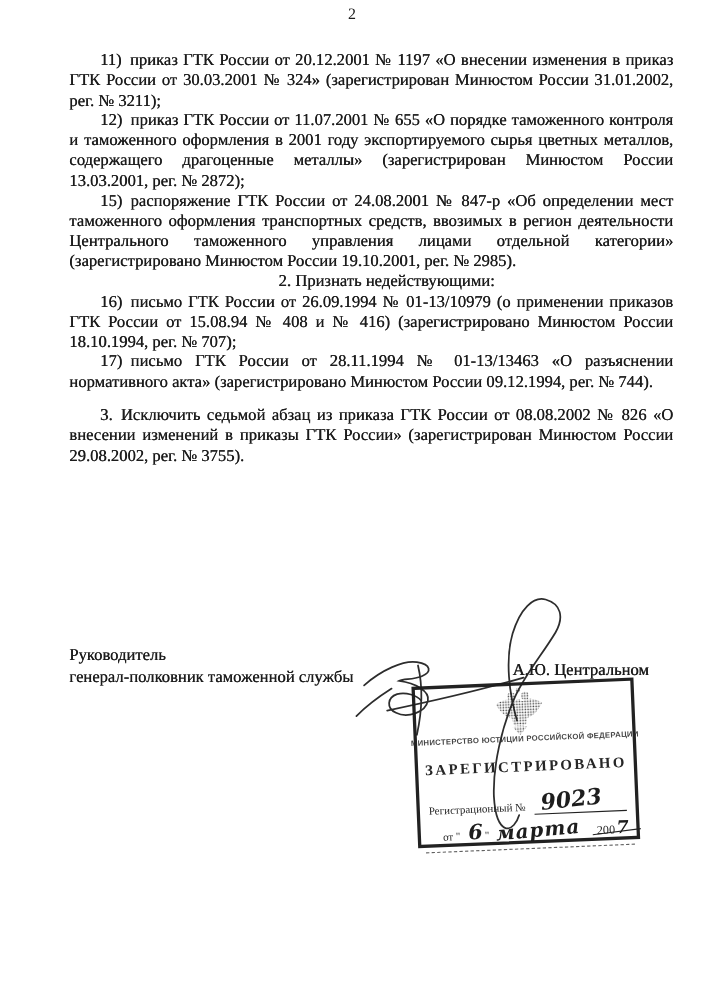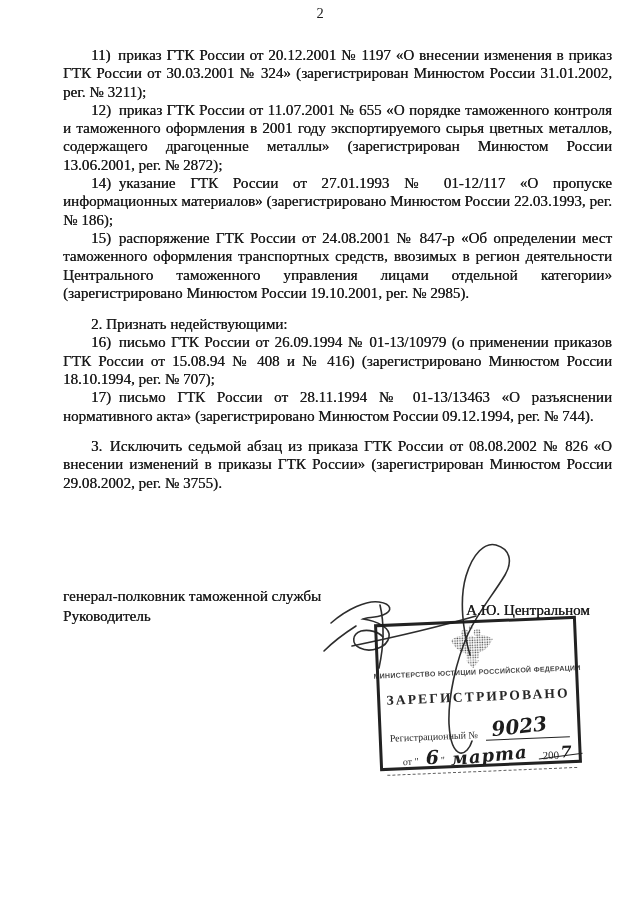--- a/index.html
+++ b/index.html
@@ -11,21 +11,21 @@
   .page-number{
     position:absolute;top:5px;left:0;width:640px;text-align:center;
     font-size:14.5px;
   }
   .text-block{
     position:absolute;left:63px;top:46px;width:549px;
     font-size:15.1px;line-height:18.3px;
     text-shadow:0.25px 0 0 currentColor;
   }
   .text-block p{margin:0;text-align:justify;text-indent:28px;}
-  .text-block p.heading2{margin-top:13px;text-align:left;}
+  .text-block p.heading2{text-align:center;}
   .text-block p.sec3{margin-top:12px;}
   .sig-block{
     position:absolute;left:63px;top:586px;font-size:15.1px;line-height:20px;
     text-shadow:0.25px 0 0 currentColor;
   }
   .sig-name{
     position:absolute;left:466px;top:602px;font-size:15.1px;white-space:nowrap;
     text-shadow:0.25px 0 0 currentColor;
   }
   
@@ -73,32 +73,31 @@
 </style>
 </head>
 <body>
 
 <div class="page">
 
   <div class="page-number">2</div>
 
   <div class="text-block">
     <p>11) приказ ГТК России от 20.12.2001 № 1197 «О внесении изменения в приказ ГТК России от 30.03.2001 № 324» (зарегистрирован Минюстом России 31.01.2002, рег. № 3211);</p>
-    <p>12) приказ ГТК России от 11.07.2001 № 655 «О порядке таможенного контроля и таможенного оформления в 2001 году экспортируемого сырья цветных металлов, содержащего драгоценные металлы» (зарегистрирован Минюстом России 13.06.2001, рег. № 2872);</p>
-    <p>14) указание ГТК России от 27.01.1993 № 01-12/117 «О пропуске информационных материалов» (зарегистрировано Минюстом России 22.03.1993, рег. № 186);</p>
+    <p>12) приказ ГТК России от 11.07.2001 № 655 «О порядке таможенного контроля и таможенного оформления в 2001 году экспортируемого сырья цветных металлов, содержащего драгоценные металлы» (зарегистрирован Минюстом России 13.03.2001, рег. № 2872);</p>
     <p>15) распоряжение ГТК России от 24.08.2001 № 847-р «Об определении мест таможенного оформления транспортных средств, ввозимых в регион деятельности Центрального таможенного управления лицами отдельной категории» (зарегистрировано Минюстом России 19.10.2001, рег. № 2985).</p>
     <p class="heading2">2. Признать недействующими:</p>
     <p>16) письмо ГТК России от 26.09.1994 № 01-13/10979 (о применении приказов ГТК России от 15.08.94 № 408 и № 416) (зарегистрировано Минюстом России 18.10.1994, рег. № 707);</p>
     <p>17) письмо ГТК России от 28.11.1994 № 01-13/13463 «О разъяснении нормативного акта» (зарегистрировано Минюстом России 09.12.1994, рег. № 744).</p>
     <p class="sec3">3. Исключить седьмой абзац из приказа ГТК России от 08.08.2002 № 826 «О внесении изменений в приказы ГТК России» (зарегистрирован Минюстом России 29.08.2002, рег. № 3755).</p>
   </div>
 
   <div class="sig-block">
+    <div>Руководитель</div>
     <div>генерал-полковник таможенной службы</div>
-    <div>Руководитель</div>
   </div>
 
   <div class="sig-name">А.Ю. Центральном</div>
 
   <div class="stamp">
     <svg class="st-emblem" viewBox="0 0 50 46" xmlns="http://www.w3.org/2000/svg">
       <defs>
         <pattern id="stp" width="2.6" height="2.6" patternUnits="userSpaceOnUse">
           <circle cx="1.2" cy="1.2" r="0.78" fill="#2c2c2c"></circle>
         </pattern>

